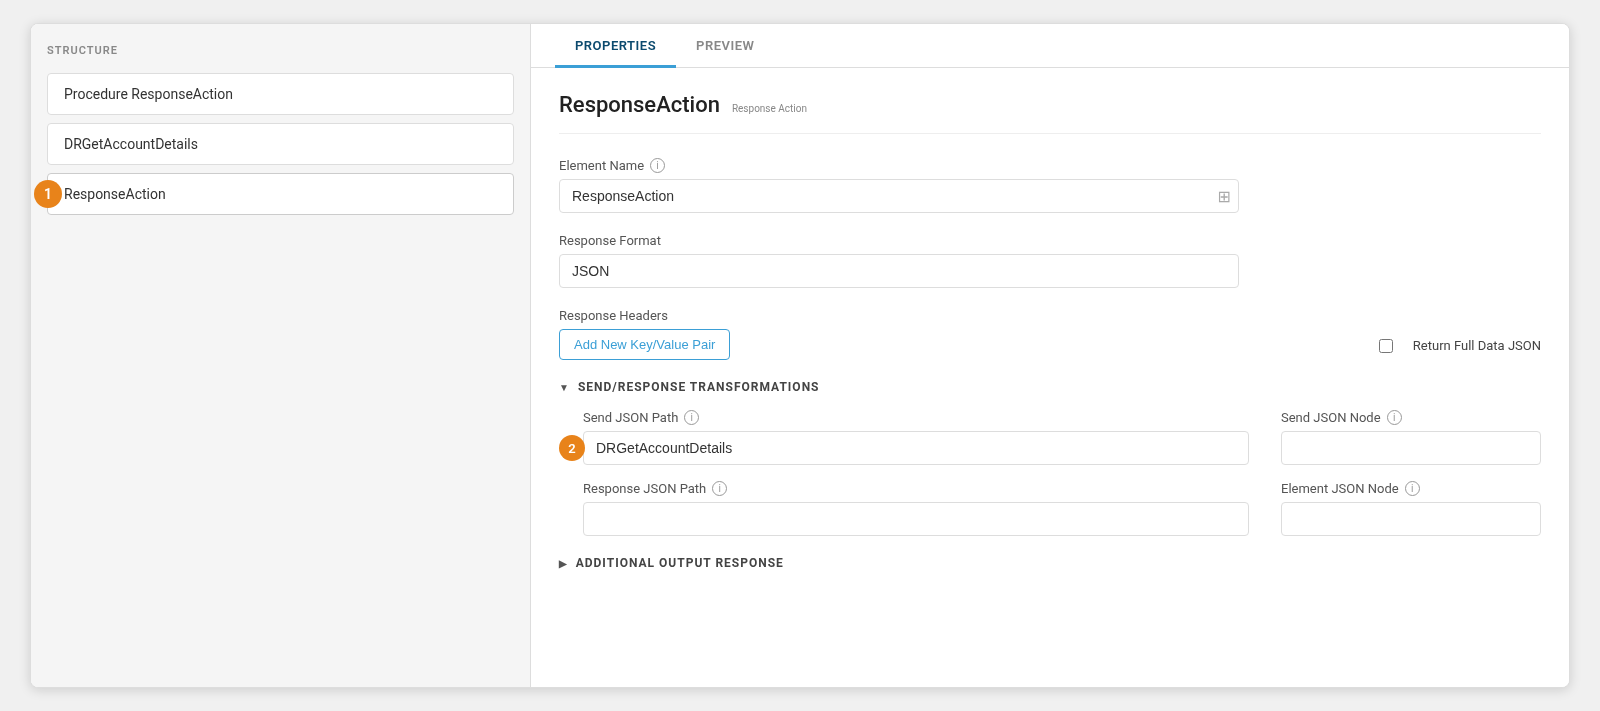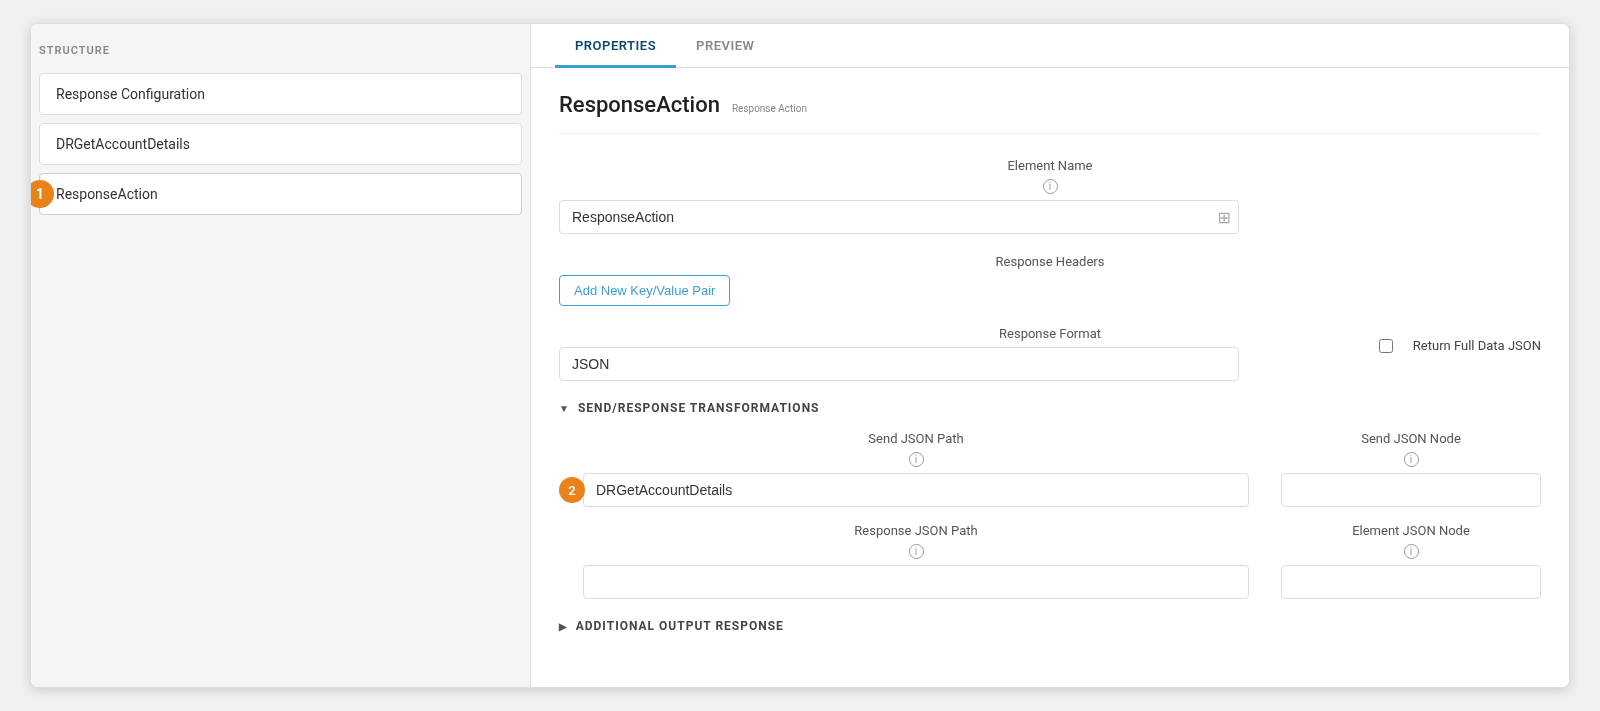--- a/index.html
+++ b/index.html
@@ -21,21 +21,21 @@
       display: flex;
       overflow: hidden;
       border: 1px solid #ddd;
     }
     
     .left-panel {
       width: 500px;
       min-width: 500px;
       background: #f5f5f5;
       border-right: 1px solid #ddd;
-      padding: 20px 8px;
+      padding: 20px 16px;
     }
     .structure-label {
       font-size: 11px;
       font-weight: 600;
       color: #888;
       letter-spacing: 1px;
       text-transform: uppercase;
       margin-bottom: 16px;
     }
     .structure-item {
@@ -123,21 +123,20 @@
     .form-section {
       margin-bottom: 20px;
     }
     .field-label {
       font-size: 13px;
       color: #555;
       margin-bottom: 6px;
       display: flex;
       align-items: center;
       gap: 6px;
-      flex-direction: column;
     }
     .info-icon {
       width: 15px;
       height: 15px;
       border-radius: 50%;
       border: 1px solid #999;
       display: inline-flex;
       align-items: center;
       justify-content: center;
       font-size: 10px;
@@ -218,21 +217,21 @@
   </style>
 </head>
 <body>
 
 <div class="app-container">
 
   <div class="left-panel">
     <div class="structure-label">STRUCTURE</div>
 
     <div class="structure-item">
-      <span>Response Configuration</span>
+      <span>Procedure ResponseAction</span>
     </div>
 
     <div class="structure-item">
       <span>DRGetAccountDetails</span>
     </div>
 
     <div class="structure-item active relative-wrap" style="position:relative;">
       <div class="badge-circle">1</div>
       <span>ResponseAction</span>
     </div>
@@ -263,30 +262,30 @@
         </div>
       </div>
 
       <div style="position: absolute; right: 28px; top: 270px; display: flex; align-items: center; gap: 20px; font-size: 13px; color: #444;">
         <input type="checkbox" class="checkbox-input" style="">
         <span>Return Full Data JSON</span>
       </div>
 
       <div class="form-section">
         <div class="field-label">
-          <span>Response Headers</span>
-        </div>
-        <button class="btn-outline">Add New Key/Value Pair</button>
+          <span>Response Format</span>
+        </div>
+        <input class="field-input" type="text" style="max-width: 680px;" value="JSON">
       </div>
 
       <div class="form-section">
         <div class="field-label">
-          <span>Response Format</span>
-        </div>
-        <input class="field-input" type="text" style="max-width: 680px;" value="JSON">
+          <span>Response Headers</span>
+        </div>
+        <button class="btn-outline">Add New Key/Value Pair</button>
       </div>
 
       <div class="form-section">
         <div class="section-collapse">
           <span class="collapse-arrow">▼</span>
           <span>SEND/RESPONSE TRANSFORMATIONS</span>
         </div>
 
         <div style="display: grid; grid-template-columns: 1fr 260px; gap: 16px 32px; padding-left: 24px;">
 

